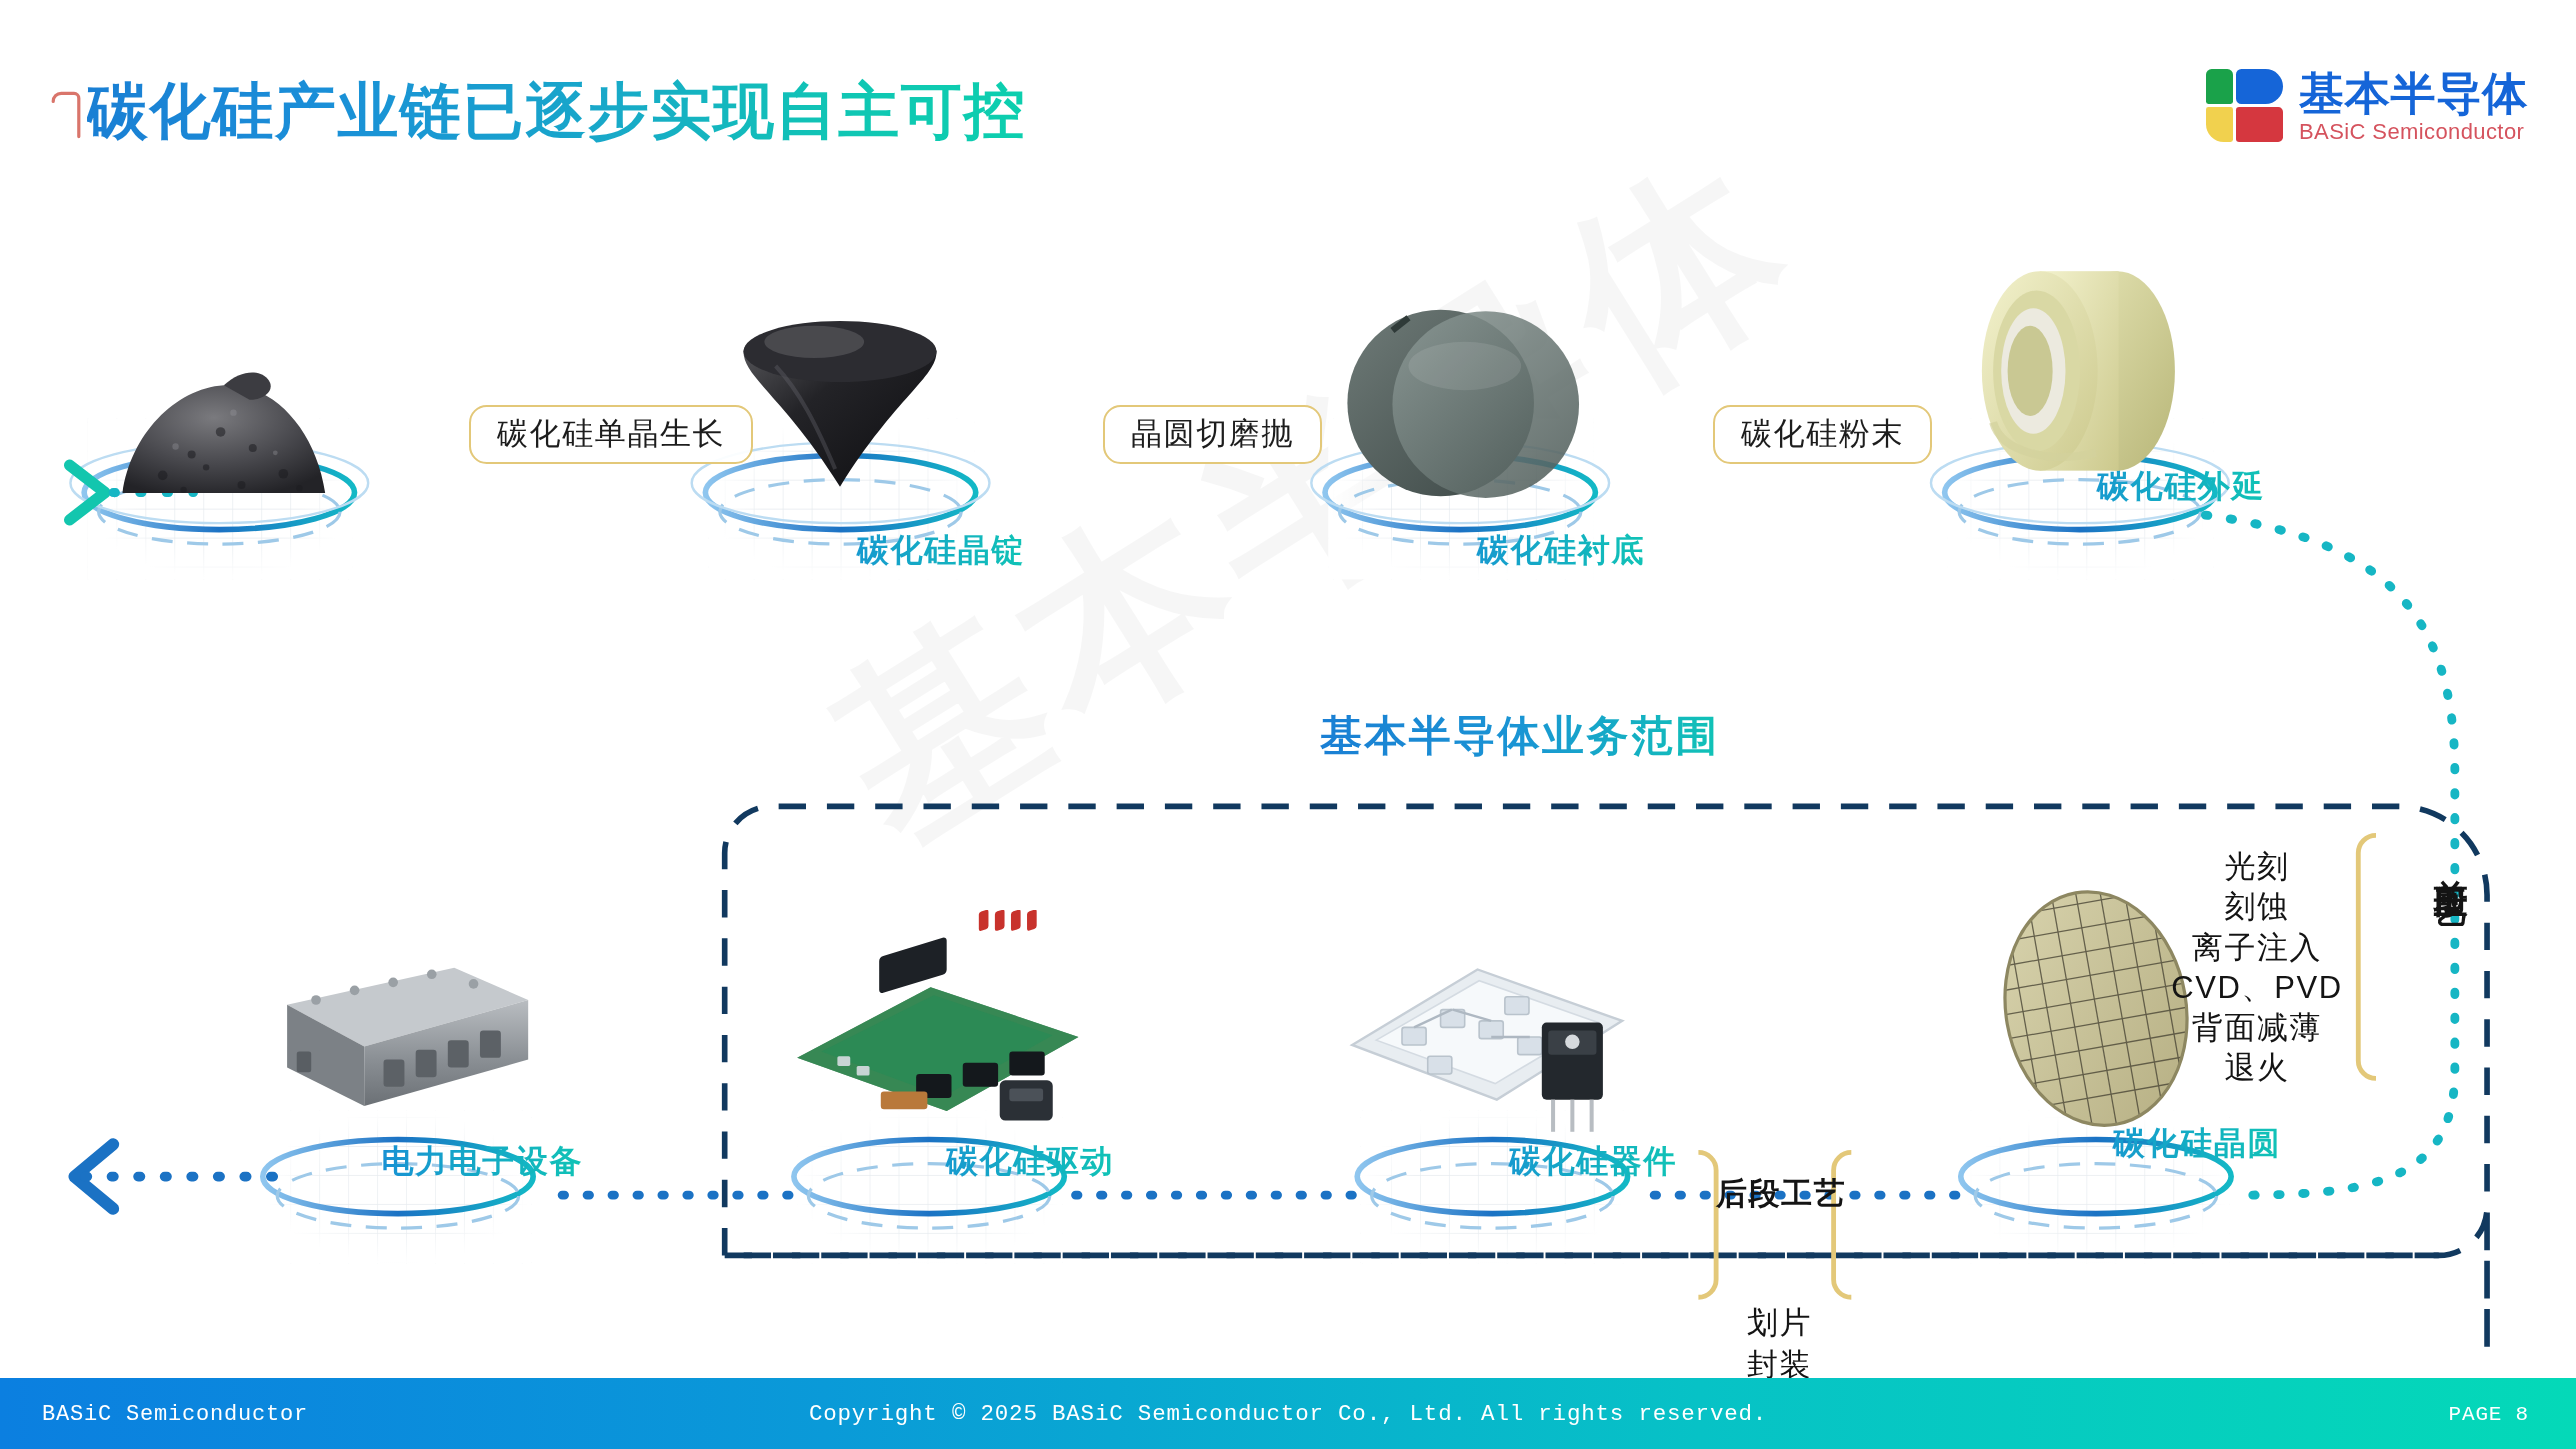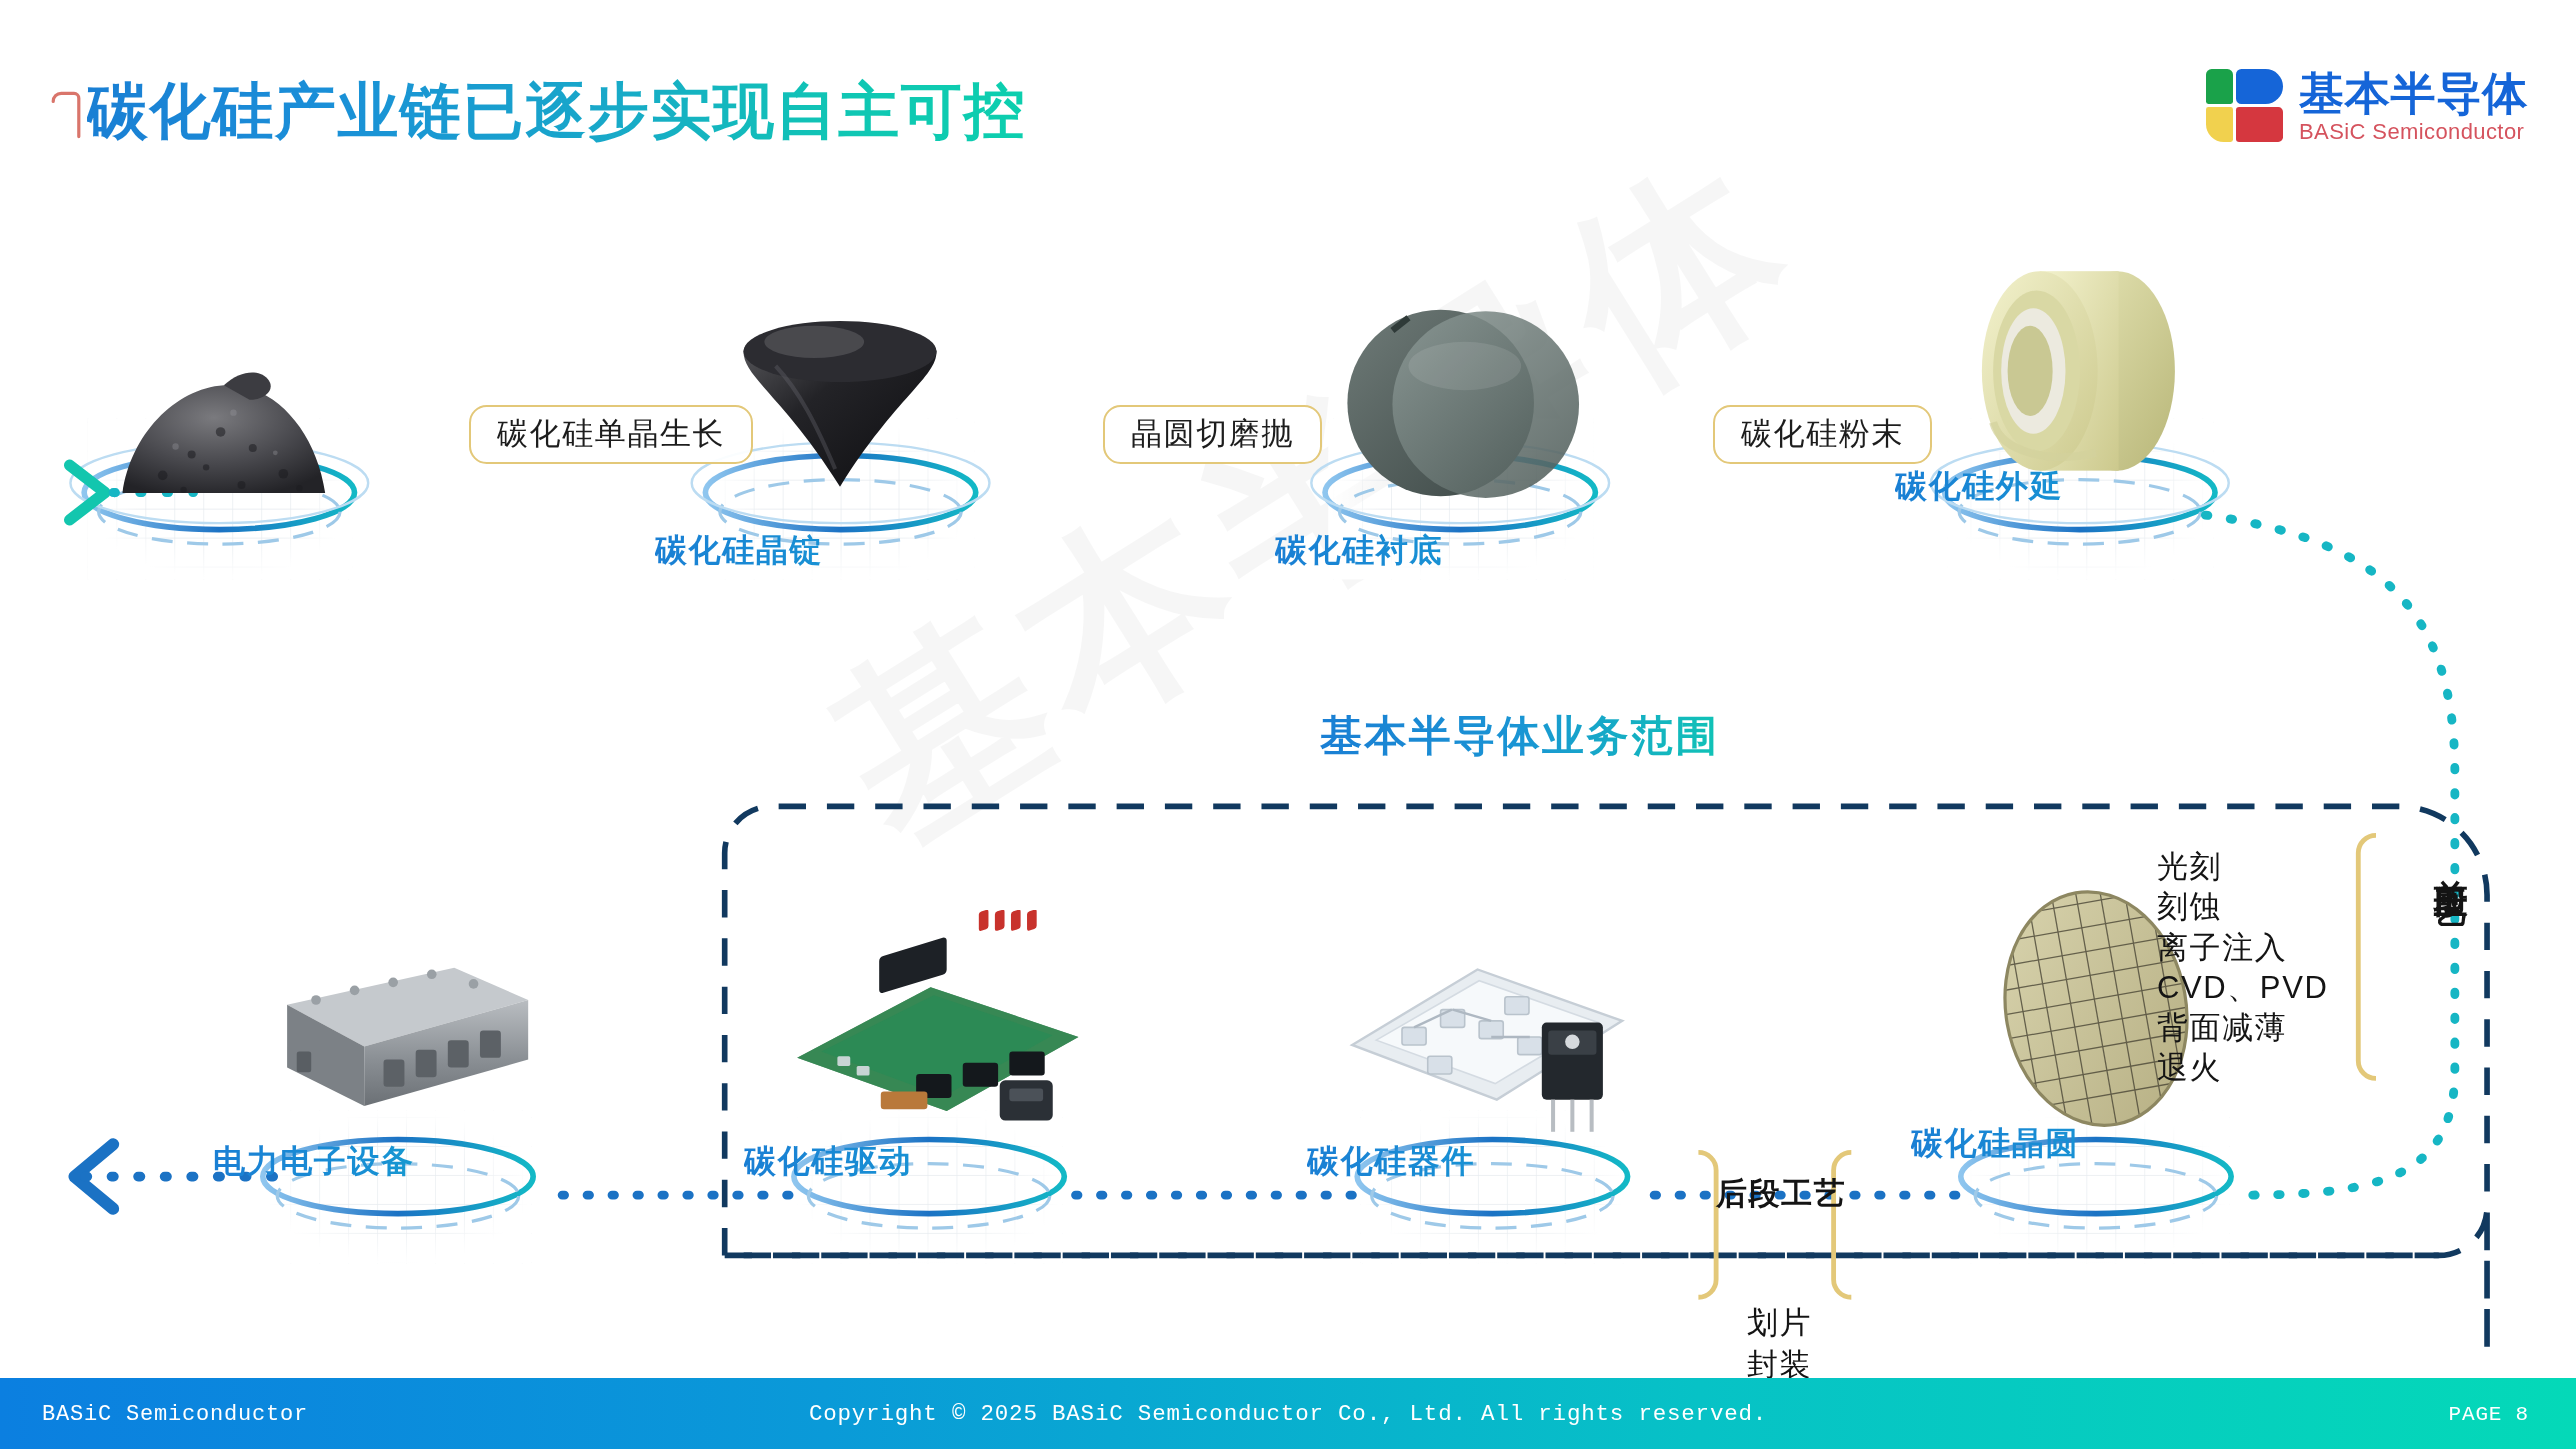--- a/index.html
+++ b/index.html
@@ -32,21 +32,21 @@
   .lm-r { background:#d5373f; border-radius:3.2px 4.8px 4.8px 3.2px; }
   .logo-text { display:flex; flex-direction:column; justify-content:center; }
   .logo-cn { font-size:45px; font-weight:700; color:#1565d8; letter-spacing:0.8px; line-height:1.05; }
   .logo-en { font-size:22px; color:#d5535e; letter-spacing:0.4px; margin-top:1.6px; }
 
   
   #canvas { position:absolute; left:0; top:161px; width:2576px; height:1191px; }
   svg.layer { position:absolute; left:0; top:0; width:2576px; height:1191px; pointer-events:none; }
 
   
-  .node { position:absolute; width:370px; text-align:left; }
+  .node { position:absolute; width:370px; text-align:right; }
   .node .art { position:relative; height:242px; }
   .node .caption {
     font-size:32px; font-weight:700; letter-spacing:1.6px; margin-top:4.8px;
     background:linear-gradient(90deg,#1a7fd4 0%,#1891d4 45%,#10c3b6 100%);
     -webkit-background-clip:text; background-clip:text;
     -webkit-text-fill-color:transparent; color:transparent;
   }
 
   
   .chip {
@@ -452,21 +452,21 @@
     </div>
     <div class="caption" style="margin-top:-14.5px;">碳化硅晶圆</div>
   </div>
 
   <div class="chip" style="left:469px; top:244px;">碳化硅单晶生长</div>
   <div class="chip" style="left:1103px; top:244px;">晶圆切磨抛</div>
   <div class="chip" style="left:1713px; top:244px;">碳化硅粉末</div>
 
   <div id="scope-title" style="left:1320px; top:547px;">基本半导体业务范围</div>
 
-  <div class="plain" style="left:2157px; top:686px; width:200px; text-align:left;">
+  <div class="plain" style="left:2157px; top:686px; width:200px; text-align:center;">
     <div>光刻</div>
     <div>刻蚀</div>
     <div>离子注入</div>
     <div>CVD、PVD</div>
     <div>背面减薄</div>
     <div>退火</div>
   </div>
 
   <div class="plain vtext" style="left:2429px; top:691px; font-size:34px;">前段工艺</div>
 

